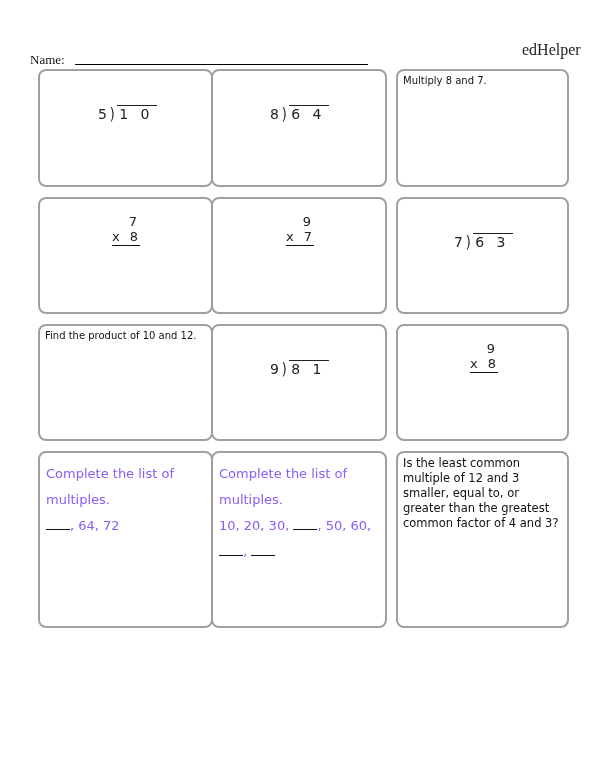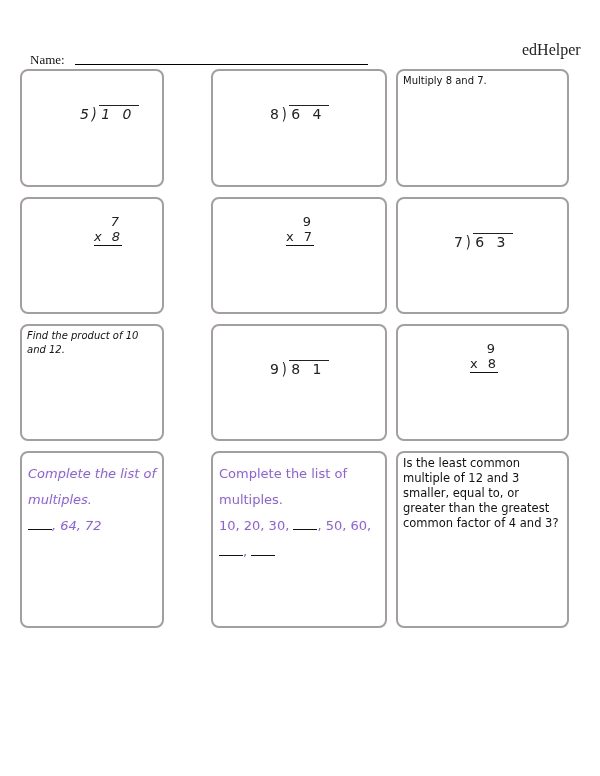--- a/index.html
+++ b/index.html
@@ -1,21 +1,21 @@
 <!DOCTYPE html>
 <html><head>
 <meta charset="utf-8">
 <style>
   html, body { margin:0; padding:0; background:#ffffff; }
   body { width:600px; height:776px; position:relative; overflow:hidden; font-family:"DejaVu Sans", sans-serif; color:#111; }
   .brand { position:absolute; left:522px; top:41px; font-family:"Liberation Serif", serif; font-size:16px; color:#222; }
   .name-row { position:absolute; left:30px; top:52px; font-family:"Liberation Serif", serif; font-weight:normal; font-size:13px; }
   .name-line { position:absolute; left:75px; top:64px; width:293px; border-bottom:1px solid #000; height:0; }
   .box { position:absolute; box-sizing:border-box; border:2px solid #a59e9e; border-radius:8px; background:#fff; }
-  .c1 { left:20px; width:144px;font-style:italic; } .c2 { left:211px; width:176px; } .c3 { left:396px; width:173px; }
+  .c1 { left:38px; width:175px; } .c2 { left:211px; width:176px; } .c3 { left:396px; width:173px; }
   .r1 { top:69px; height:118px; } .r2 { top:197px; height:117px; } .r3 { top:324px; height:117px; } .r4 { top:451px; height:177px; }
   .div { position:absolute; top:33px; font-size:14px; letter-spacing:1px; white-space:nowrap; color:#222; }
   .div .dvs { display:inline-block; }
   .div .paren { display:inline-block; font-size:16px; transform:scaleX(0.8); margin:0 1px; }
   .div .dvd { display:inline-block; border-top:1px solid #222; padding:0 4px 0 2px; letter-spacing:4px; }
   .mult { position:absolute; top:15px; font-size:13px; text-align:right; color:#222; }
   .mult .top { text-align:right; padding-right:3px; }
   .mult .bot { border-bottom:1px solid #111; padding:0 2px 1px 0; display:flex; gap:10px; }
   .qtext { position:absolute; left:5px; top:3px; right:6px; font-size:10px; line-height:14px; color:#111; }
   .qbig { position:absolute; left:6px; top:8px; right:6px; font-size:13px; line-height:26px; color:#8b5cf6; }

